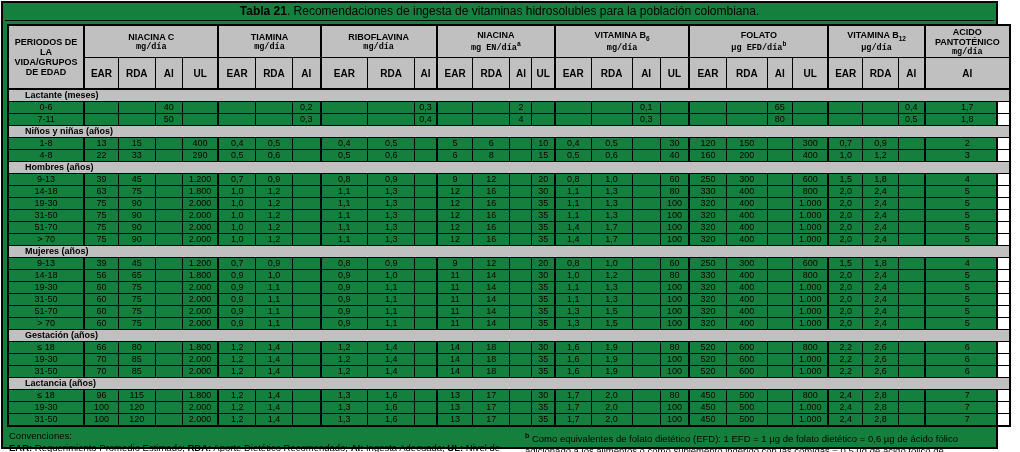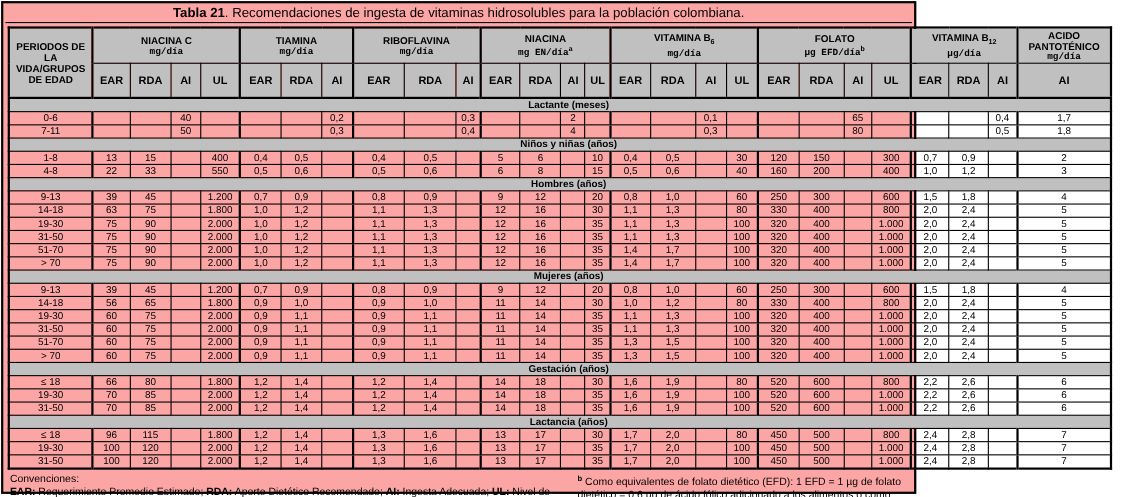--- a/index.html
+++ b/index.html
@@ -1,30 +1,30 @@
 <!DOCTYPE html>
 <html><head>
 <meta charset="utf-8">
 <style>
   html,body { margin:0; padding:0; background:#fff; }
   body { width:1020px; height:452px; font-family:"Liberation Sans", sans-serif; color:#000; position:relative; }
-  .frame { position:absolute; left:1px; top:1px; width:832px; height:448px; border:2px solid #000; background:#fca5a5; box-sizing:border-box; }
+  .frame { position:absolute; left:1px; top:1px; width:997px; height:448px; border:2px solid #000; background:#15803d; box-sizing:border-box; }
   .title-bar { height:17px; line-height:17px; text-align:center; font-size:12px; border-bottom:1px solid #000; margin:0 2px; white-space:nowrap; }
   .title-bar .tprefix { font-weight:bold; }
   table.vit { border-collapse:collapse; table-layout:fixed; width:1004px; margin:3px 4px 0 4px; border:2px solid #000; }
   table.vit th, table.vit td { border:1px solid #000; overflow:hidden; padding:0; vertical-align:middle; }
   thead th { background:#c0c0c0; font-weight:bold; text-align:center; }
   thead tr.grow th { height:31px; }
   thead tr.srow th { height:30px; font-size:10px; }
   th.corner { font-size:9px; line-height:10px; padding:0 2px;text-align:center; }
   .gname { font-size:9px; line-height:10px; }
   .gunit { font-size:8.5px; line-height:10px;font-family:Liberation Mono, monospace; }
   sub.gsub { font-size:6.5px; vertical-align:sub; }
   sup.gsup { font-size:6.5px; vertical-align:super; }
-  tr.section-bar td { background:#c0c0c0; font-weight:bold; font-size:9px; height:11px; line-height:11px; text-align:center; padding-left:16px; }
+  tr.section-bar td { background:#c0c0c0; font-weight:bold; font-size:9px; height:11px; line-height:11px; text-align:left; padding-left:16px; }
   td.age, td.val { text-align:center; font-size:9px; height:11px; line-height:11px; white-space:nowrap; }
   .gs { border-left:2px solid #000 !important; }
   thead { border-bottom:2px solid #000; }
   .footer { display:flex; padding:3px 6px 0 6px; }
   .f-left { width:500px; font-size:9.5px; line-height:11.5px; }
   .f-right { flex:1; font-size:9.5px; line-height:11.5px; padding-left:16px; }
   .f-left .fhead { font-weight:normal; }
   .fterm { font-weight:bold; }
   sup.fsup { font-size:7px; font-weight:bold; vertical-align:super; }
 </style>
@@ -223,21 +223,21 @@
           <td class="val gs">0,7</td>
           <td class="val">0,9</td>
           <td class="val"></td>
           <td class="val gs">2</td>
         </tr>
         <tr>
           <td class="age">4-8</td>
           <td class="val gs">22</td>
           <td class="val">33</td>
           <td class="val"></td>
-          <td class="val">550</td>
+          <td class="val">290</td>
           <td class="val gs">0,5</td>
           <td class="val">0,6</td>
           <td class="val"></td>
           <td class="val gs">0,5</td>
           <td class="val">0,6</td>
           <td class="val"></td>
           <td class="val gs">6</td>
           <td class="val">8</td>
           <td class="val"></td>
           <td class="val">15</td>

